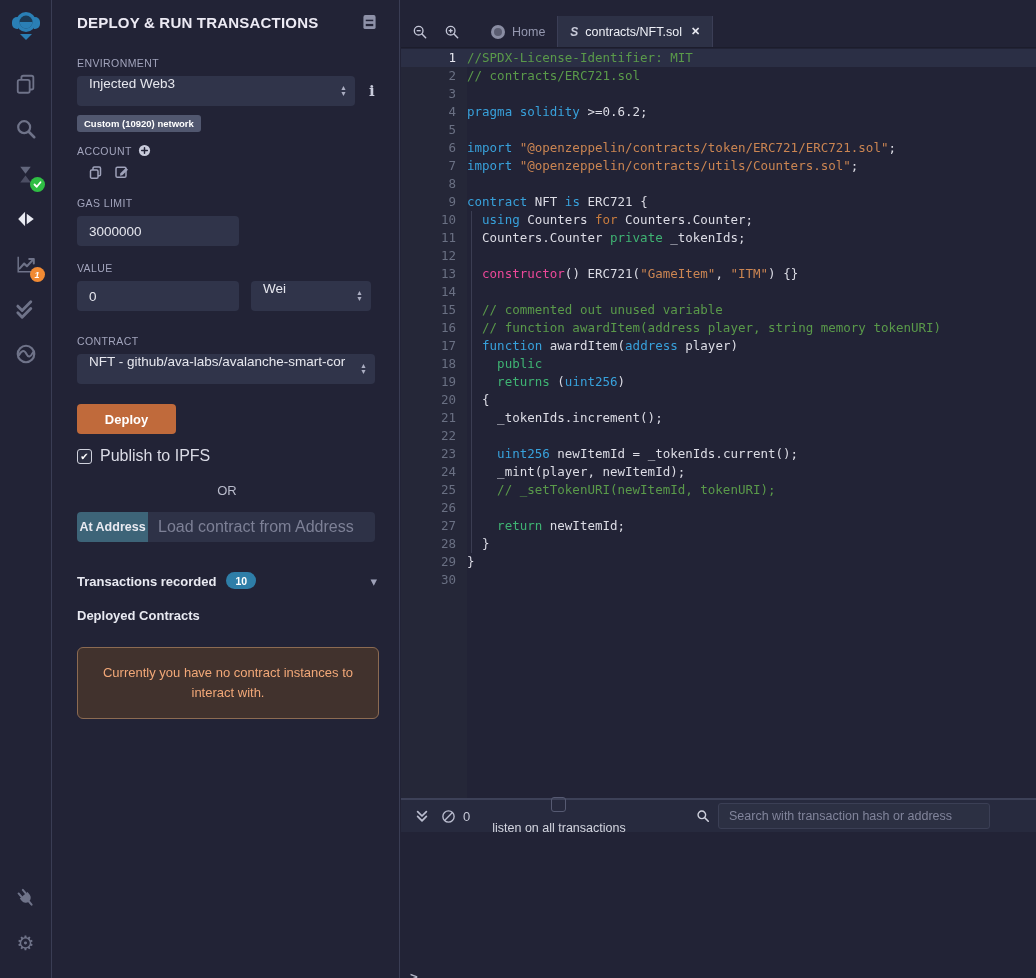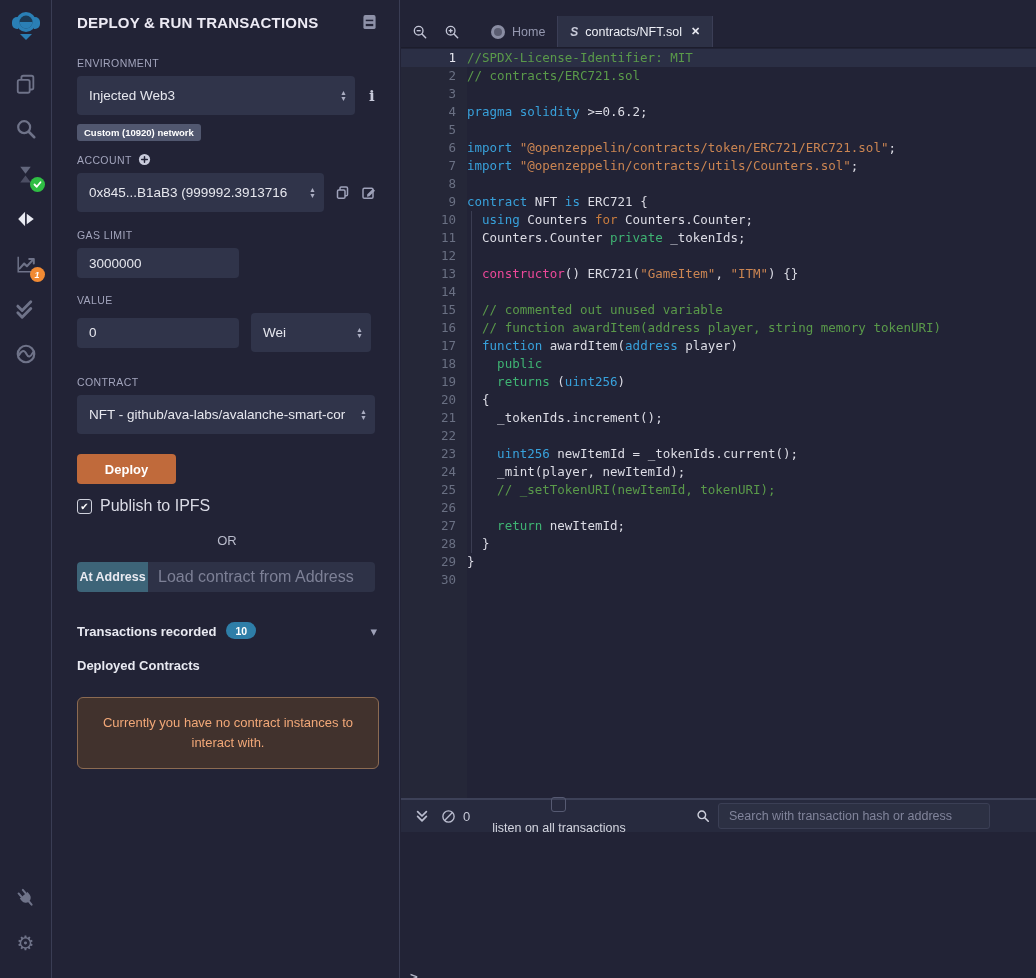--- a/index.html
+++ b/index.html
@@ -23,21 +23,21 @@
   .gear-glyph { font-size:20px; line-height:1; }
 
   
   .panel { position:absolute; left:53px; top:0; width:347px; height:978px; background:#222336;
            border-right:1px solid #3a3d54; }
   .panel-inner { padding:0 22px 0 24px; }
   .panel-header { display:flex; align-items:center; justify-content:space-between; padding:14px 0 0 0; }
   .panel-title { font-size:15px; font-weight:bold; letter-spacing:.2px; color:#eceaf4; }
   .plabel { font-size:10.5px; color:#a2a4bc; letter-spacing:.4px; display:flex; align-items:center; gap:6px; }
   .sect { margin-top:0; }
-  .ctrl { background:#30344a; border-radius:4px; height:39px; display:flex; align-items:center;
+  .ctrl { background:#30344a; border-radius:4px; height:30px; display:flex; 
           color:#e6e7ee; font-size:13.5px; padding:0 8px 0 12px; position:relative; overflow:hidden;
           white-space:nowrap; cursor:pointer; }
   .ctrl .val { flex:1; overflow:hidden; white-space:nowrap; }
   .steppers { display:flex; flex-direction:column; align-items:center; justify-content:center;
               font-size:7px; line-height:6px; color:#abaec2; margin-left:4px; flex:0 0 auto; }
   .inputbox { background:#30344a; border-radius:4px; height:30px; color:#e6e7ee; font-size:13.5px;
               padding:0 12px; border:none; outline:none; font-family:"Liberation Sans",sans-serif; }
   .netbadge { display:inline-block; margin-top:9px; background:#51576f; color:#fff; font-size:9.5px;
               font-weight:bold; padding:3px 7px; border-radius:3px; }
   .row { display:flex; align-items:center; }
@@ -220,27 +220,20 @@
 
       <div class="sect" style="margin-top:12px">
         <div class="plabel">
           <span>ACCOUNT</span>
           <svg width="13" height="13" viewBox="0 0 14 14" style="cursor:pointer">
               <circle cx="7" cy="7" r="6" fill="#c9cbdb"></circle>
               <path d="M7 4 v6 M4 7 h6" stroke="#222336" stroke-width="1.6" stroke-linecap="round"></path>
             </svg>
         </div>
         <div class="row" style="margin-top:7px">
-          <div class="ctrl" style="width:250px">
-            <span class="val">0x845...B1aB3 (999992.3913716</span>
-            <span class="steppers">
-                <span>▲</span>
-                <span>▼</span>
-              </span>
-          </div>
           <button class="icon-gray" style="margin-left:11px">
             <svg width="15" height="15" viewBox="0 0 24 24">
                 <rect x="8" y="3" width="12" height="14" rx="2" fill="none" stroke="currentColor" stroke-width="2.4"></rect>
                 <rect x="4" y="8" width="12" height="13" rx="2" fill="#222336" stroke="currentColor" stroke-width="2.4"></rect>
               </svg>
           </button>
           <button class="icon-gray" style="margin-left:11px">
             <svg width="16" height="16" viewBox="0 0 24 24">
                 <rect x="3" y="5" width="15" height="15" rx="2" fill="none" stroke="currentColor" stroke-width="2.2"></rect>
                 <path d="M9.5 14 L18 5.5 L21 8.5 L12.5 17 L9 17.5 Z" fill="currentColor"></path>

